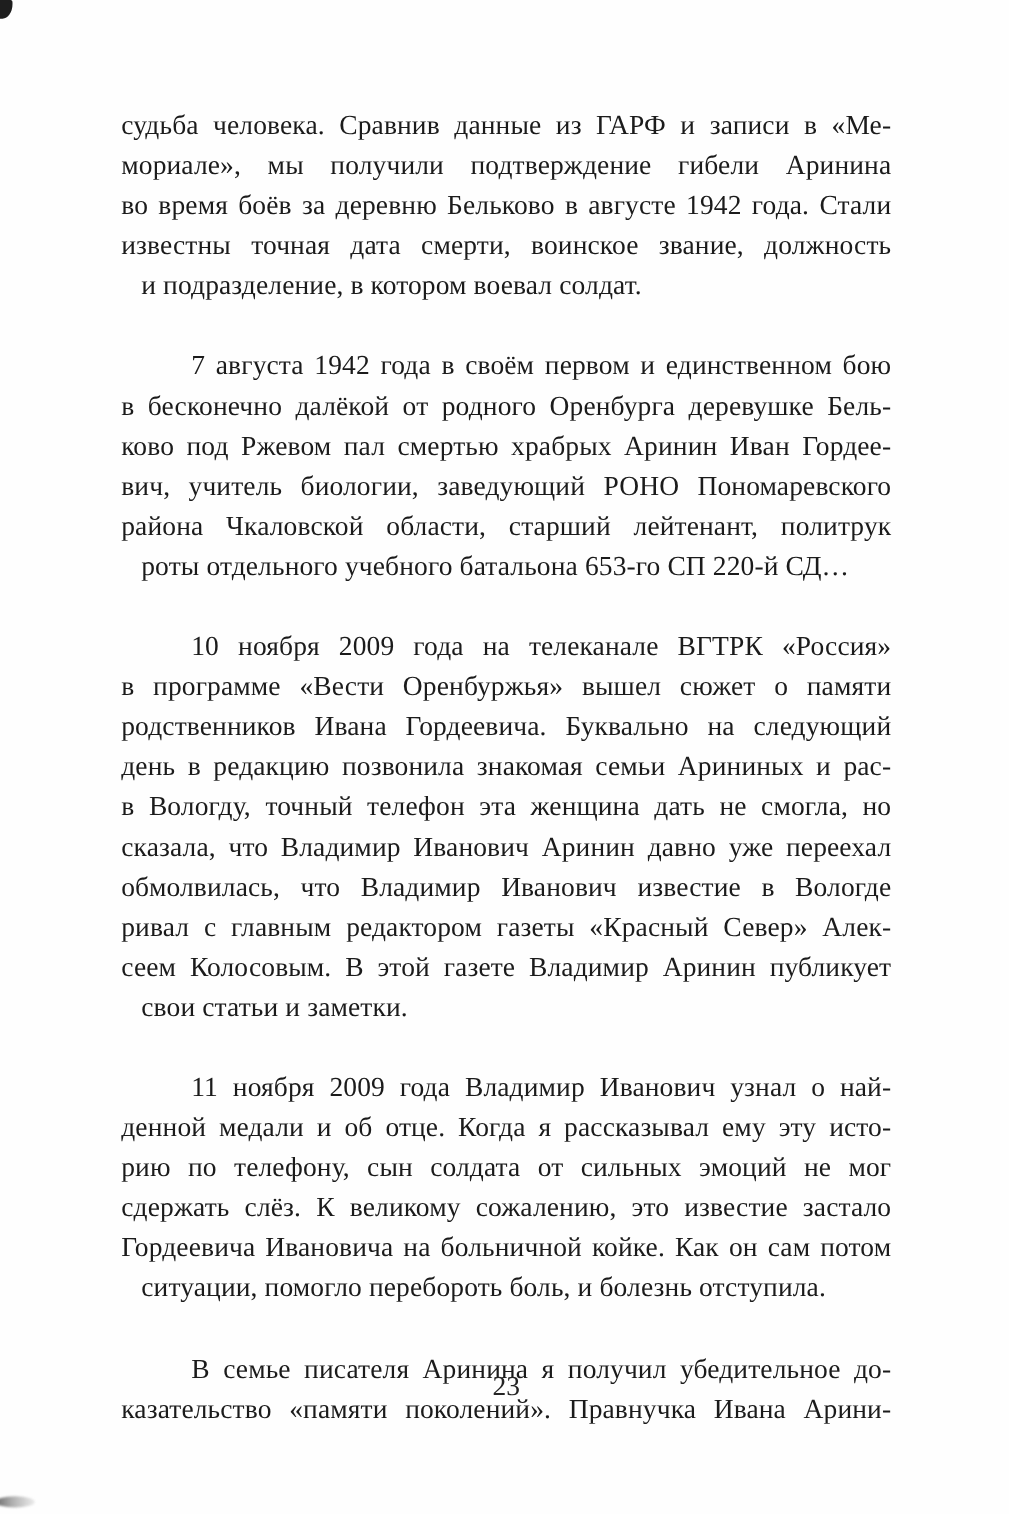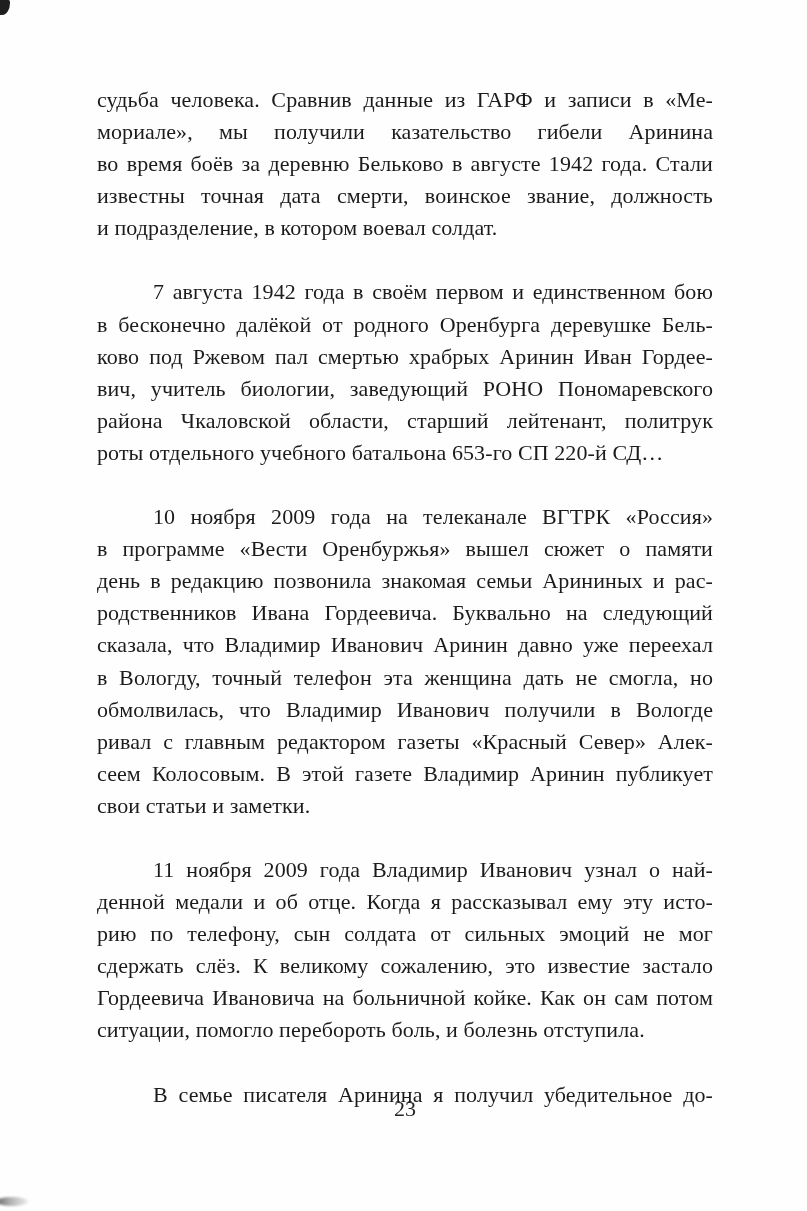--- a/index.html
+++ b/index.html
@@ -35,20 +35,21 @@
   }
   .line {
     display: block;
     text-align: justify;
     text-align-last: justify;
     white-space: normal;
   }
   .line.end {
     text-align: right;
     text-align-last: left;
+    margin-left: 16px;
   }
   .line.ind {
     text-indent: 56px;
     margin-top: 32px;
   }
   .page-number {
     position: absolute;
     left: 97px;
     top: 1096px;
     width: 616px;
@@ -81,59 +82,60 @@
 <body>
 
 <div class="page">
 
   <div class="artifact-tl"></div>
 
   <div class="text-block">
 
     <p class="para">
       <span class="line">судьба человека. Сравнив данные из ГАРФ и записи в «Ме-</span>
-      <span class="line">мориале», мы получили казательство гибели Аринина</span>
+      <span class="line">мориале», мы получили подтверждение гибели Аринина</span>
       <span class="line">во время боёв за деревню Бельково в августе 1942 года. Стали</span>
       <span class="line">известны точная дата смерти, воинское звание, должность</span>
       <span class="line end">и подразделение, в котором воевал солдат.</span>
     </p>
 
     <p class="para">
       <span class="line ind">7 августа 1942 года в своём первом и единственном бою</span>
       <span class="line">в бесконечно далёкой от родного Оренбурга деревушке Бель-</span>
       <span class="line">ково под Ржевом пал смертью храбрых Аринин Иван Гордее-</span>
       <span class="line">вич, учитель биологии, заведующий РОНО Пономаревского</span>
       <span class="line">района Чкаловской области, старший лейтенант, политрук</span>
       <span class="line end">роты отдельного учебного батальона 653-го СП 220-й СД…</span>
     </p>
 
     <p class="para">
       <span class="line ind">10 ноября 2009 года на телеканале ВГТРК «Россия»</span>
       <span class="line">в программе «Вести Оренбуржья» вышел сюжет о памяти</span>
+      <span class="line">родственников Ивана Гордеевича. Буквально на следующий</span>
       <span class="line">день в редакцию позвонила знакомая семьи Арининых и рас-</span>
-      <span class="line">родственников Ивана Гордеевича. Буквально на следующий</span>
+      <span class="line">в Вологду, точный телефон эта женщина дать не смогла, но</span>
       <span class="line">сказала, что Владимир Иванович Аринин давно уже переехал</span>
-      <span class="line">в Вологду, точный телефон эта женщина дать не смогла, но</span>
-      <span class="line">обмолвилась, что Владимир Иванович получили в Вологде</span>
+      <span class="line">обмолвилась, что Владимир Иванович известие в Вологде</span>
       <span class="line">ривал с главным редактором газеты «Красный Север» Алек-</span>
       <span class="line">сеем Колосовым. В этой газете Владимир Аринин публикует</span>
       <span class="line end">свои статьи и заметки.</span>
     </p>
 
     <p class="para">
       <span class="line ind">11 ноября 2009 года Владимир Иванович узнал о най-</span>
       <span class="line">денной медали и об отце. Когда я рассказывал ему эту исто-</span>
       <span class="line">рию по телефону, сын солдата от сильных эмоций не мог</span>
       <span class="line">сдержать слёз. К великому сожалению, это известие застало</span>
       <span class="line">Гордеевича Ивановича на больничной койке. Как он сам потом</span>
       <span class="line end">ситуации, помогло перебороть боль, и болезнь отступила.</span>
     </p>
 
     <p class="para">
       <span class="line ind">В семье писателя Аринина я получил убедительное до-</span>
+      <span class="line">казательство «памяти поколений». Правнучка Ивана Арини-</span>
     </p>
 
   </div>
 
   <div class="page-number">23</div>
 
   <div class="artifact-bl"></div>
 
 </div>
 

